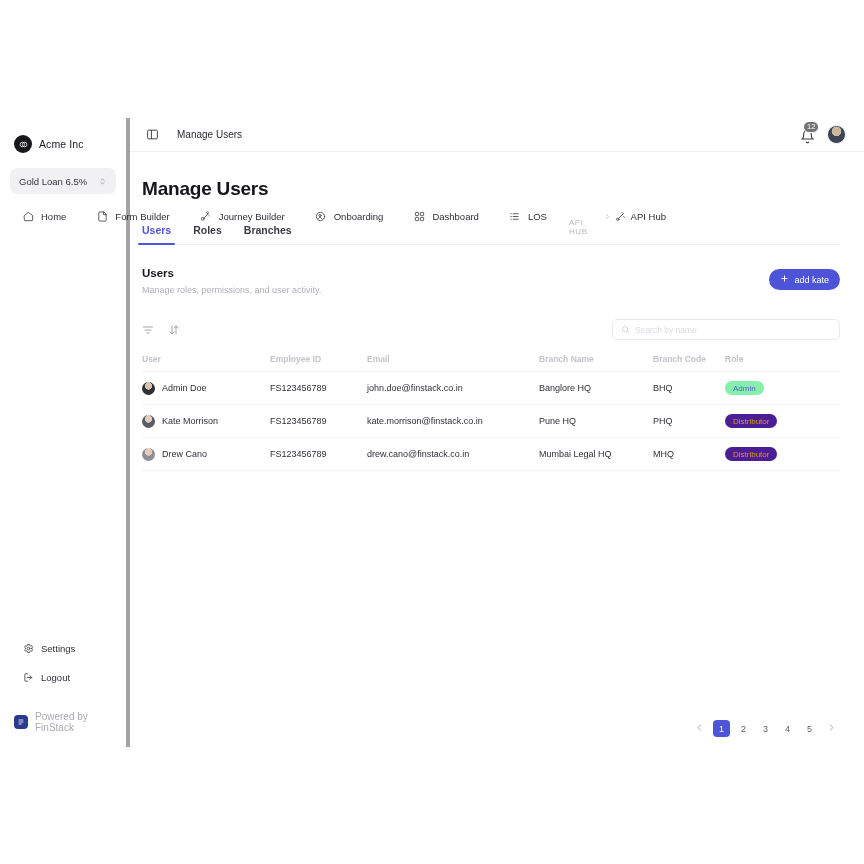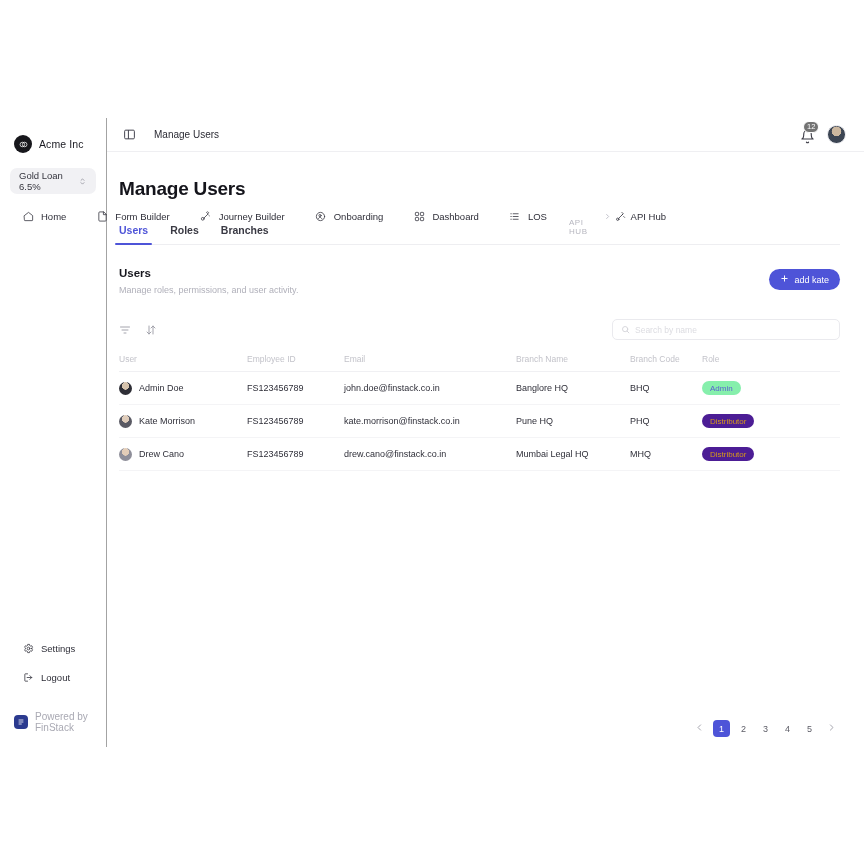--- a/index.html
+++ b/index.html
@@ -12,23 +12,23 @@
   #app {
     position: absolute;
     left: 0; top: 118px;
     width: 864px; height: 629px;
     background: #ffffff;
     display: flex;
   }
 
   
   .sidebar {
-    width: 107px; height: 629px;
+    width: 130px; height: 629px;
     background: #ffffff;
-    border-right: 1px solid #a3a3a3;
+    border-right: 4px solid #a3a3a3;
     display: flex; flex-direction: column;
     padding: 0;
     position: relative;
   }
   .brand {
     display: flex; align-items: center; gap: 7px;
     padding: 12px 0 0 14px;
     height: 40px;
   }
   .brand-logo {
@@ -144,21 +144,21 @@
   .search-box .sico { color: #d2d2d8; display:flex; }
   .search-box input {
     border: none; outline: none; flex: 1;
     font-size: 8.5px; font-family: inherit; color: #55555f;
     background: transparent;
   }
   .search-box input::placeholder { color: #dcdce1; }
 
   table { width: 100%; border-collapse: collapse; margin-top: 14px; }
   thead th {
-    text-align: left; font-size: 8.5px; font-weight: normal;
+    text-align: left; font-size: 8.5px; font-weight: bold;
     color: #c3c3ca; padding: 0 0 7px 0;
     border-bottom: 1px solid #f0f0f3;
   }
   tbody td {
     font-size: 9px; color: #2f2f39; padding: 9px 0;
     border-bottom: 1px solid #f4f4f6; vertical-align: middle;
   }
   .user-cell { display: flex; align-items: center; gap: 7px; }
   .row-avatar { width: 13px; height: 13px; border-radius: 50%; flex: none; overflow:hidden; }
   .av1 { background: radial-gradient(circle at 50% 30%, #d6c3ad 0 33%, #2e2e36 34% 100%); }

